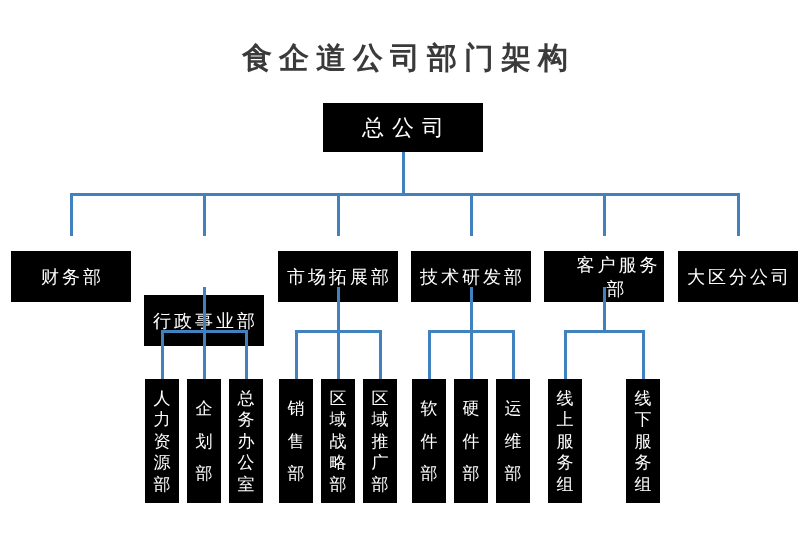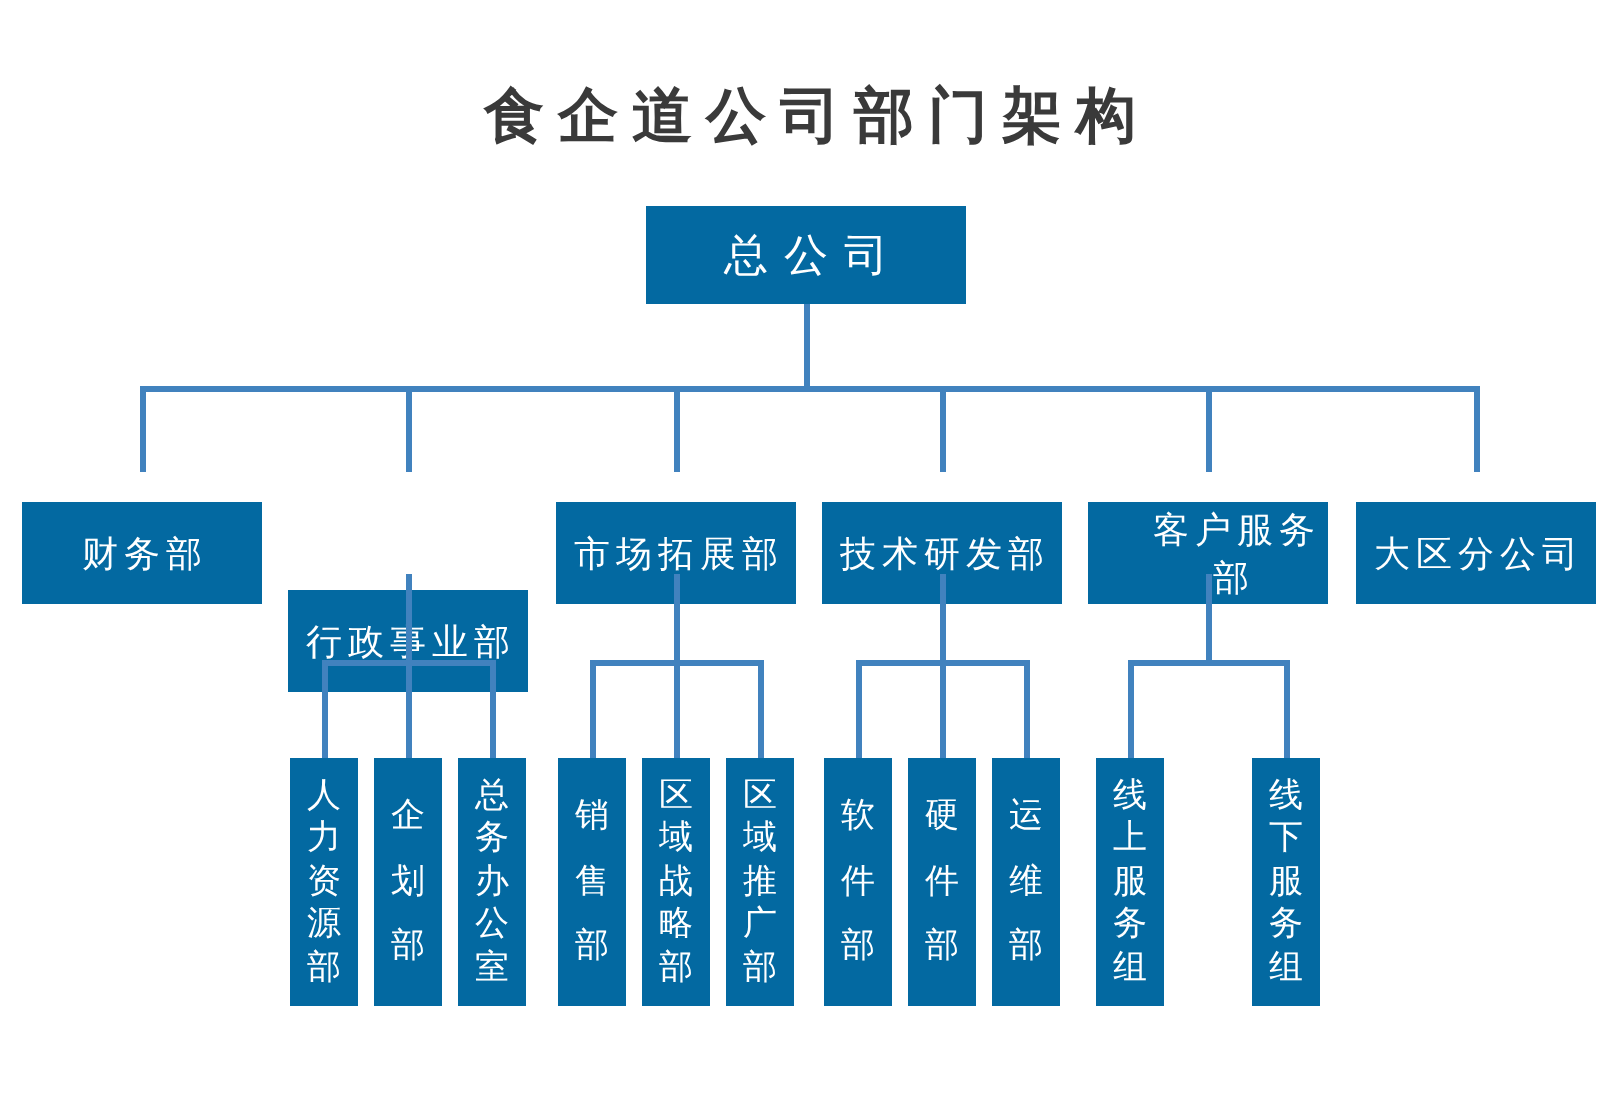--- a/index.html
+++ b/index.html
@@ -13,21 +13,21 @@
 
   .title {
     position: absolute; left: 0; top: 38px; width: 810px;
     text-align: center;
     font-size: 30px; font-weight: 700; color: #3a3a3a;
     letter-spacing: 7px; text-indent: 7px;
   }
 
   .node {
     position: absolute;
-    background: #0369a1;
+    background: #000000;
     color: #ffffff;
     display: flex; align-items: center; justify-content: center;
     text-align: center;
   }
 
   .root-node {
     left: 323px; top: 103px; width: 160px; height: 49px;
     font-size: 22px; letter-spacing: 8px; text-indent: 8px;
   }
 

